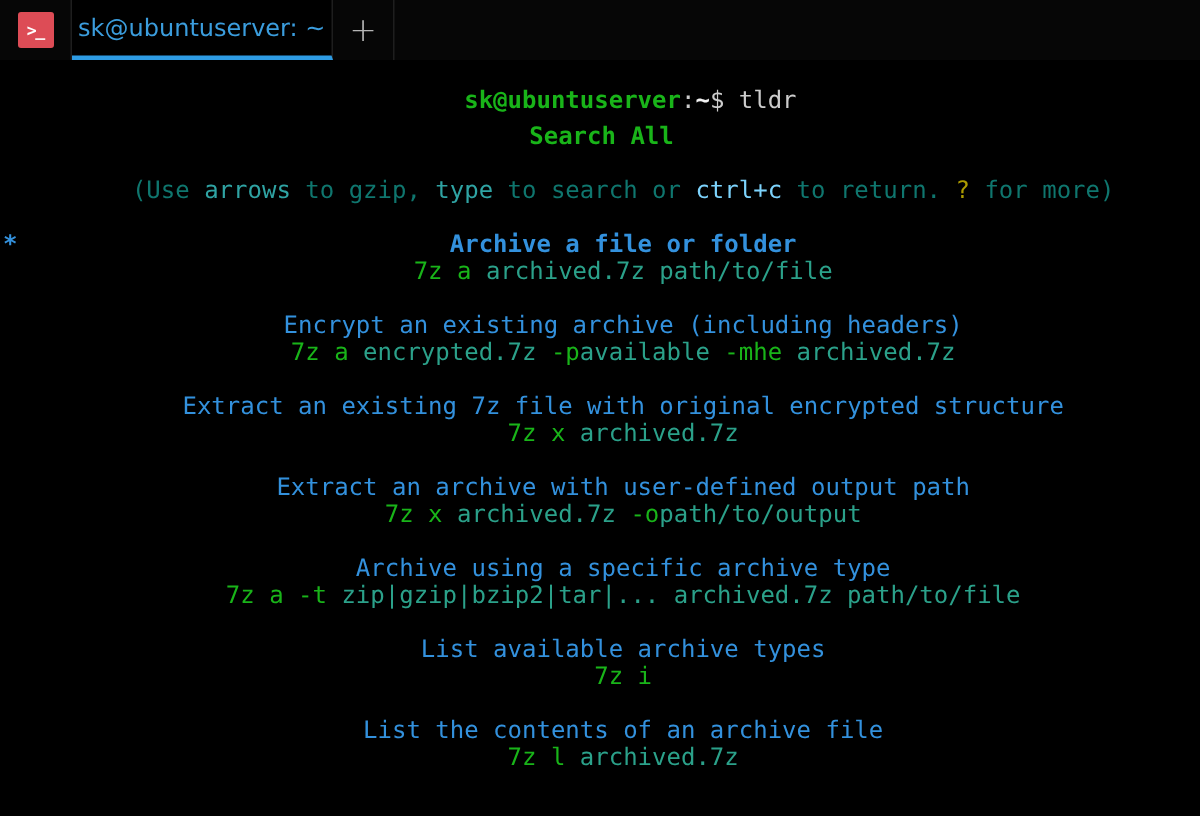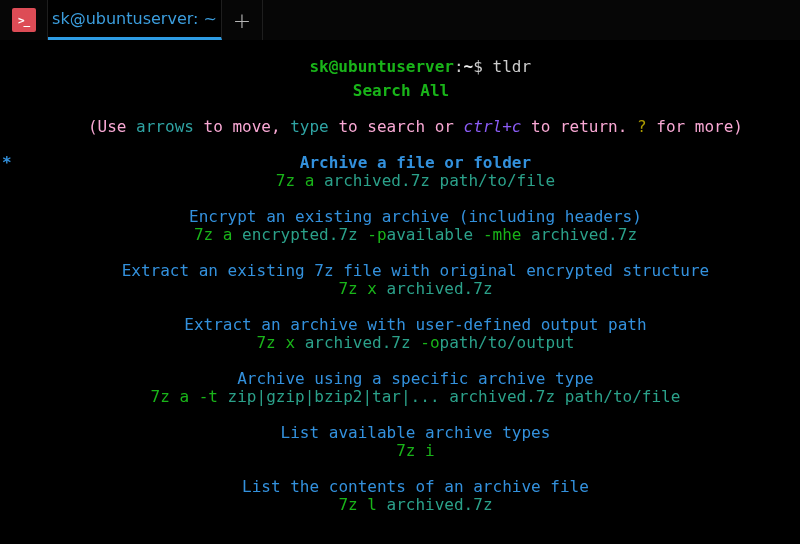--- a/index.html
+++ b/index.html
@@ -84,23 +84,23 @@
   }
   .gap { margin-bottom: 18px; }
   .indent { padding-left: 3ch; }
 
   .user-host { color: #19b419; font-weight: bold; }
   .plain { color: #cccccc; }
   .path { color: #f2f2f2; font-weight: bold; }
 
   .heading { color: #19b419; font-weight: bold; margin-top: 24px; }
 
-  .seg-green    { color: #f9a8d4; }
+  .seg-green    { color: #0f766e; }
   .seg-key      { color: #2fa3a3; margin-top: 43px; }
-  .seg-kbd      { color: #8b5cf6; font-style: italic; }
+  .seg-kbd      { color: #7dd3fc; }
   .seg-question { color: #ad9c00; }
   .seg-cmd      { color: #19b419; }
   .seg-param    { color: #2ba18a; }
 
   .entry { margin-bottom: 18px; }
   .entry .title { color: #3391dd; }
   .entry.selected .title { font-weight: bold; }
   .marker {
     position: absolute;
     left: 0;
@@ -123,21 +123,21 @@
   </div>
 </div>
 
 <div class="terminal">
   <div class="line gap">
     <span class="user-host">sk@ubuntuserver</span><span class="plain">:</span><span class="path">~</span><span class="plain">$ </span><span class="plain">tldr</span>
   </div>
 
   <div class="line gap heading">Search All</div>
 
-  <div class="line gap indent" id="hint-line"><span class="seg-green">(Use </span><span class="seg-key">arrows</span><span class="seg-green"> to move, </span><span class="seg-key">type</span><span class="seg-green"> to search or </span><span class="seg-kbd">ctrl+c</span><span class="seg-green"> to return. </span><span class="seg-question">?</span><span class="seg-green"> for more)</span></div>
+  <div class="line gap indent" id="hint-line"><span class="seg-green">(Use </span><span class="seg-key">arrows</span><span class="seg-green"> to gzip, </span><span class="seg-key">type</span><span class="seg-green"> to search or </span><span class="seg-kbd">ctrl+c</span><span class="seg-green"> to return. </span><span class="seg-question">?</span><span class="seg-green"> for more)</span></div>
 
   <div id="entry-list">
       <div class="entry selected">
         <div class="line indent title"><span class="marker">*</span><span>Archive a file or folder</span></div>
         <div class="line indent command"><span class="seg-cmd">7z a </span><span class="seg-param">archived.7z path/to/file</span></div>
       </div>
       <div class="entry">
         <div class="line indent title"><span>Encrypt an existing archive (including headers)</span></div>
         <div class="line indent command"><span class="seg-cmd">7z a </span><span class="seg-param">encrypted.7z</span><span class="seg-cmd"> -p</span><span class="seg-param">available</span><span class="seg-cmd"> -mhe </span><span class="seg-param">archived.7z</span></div>
       </div>

